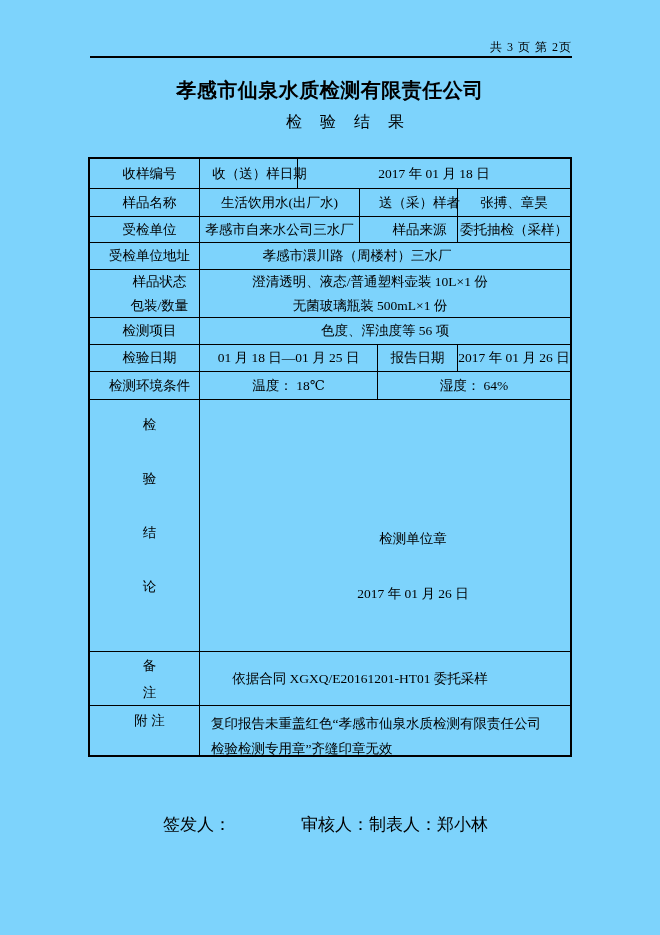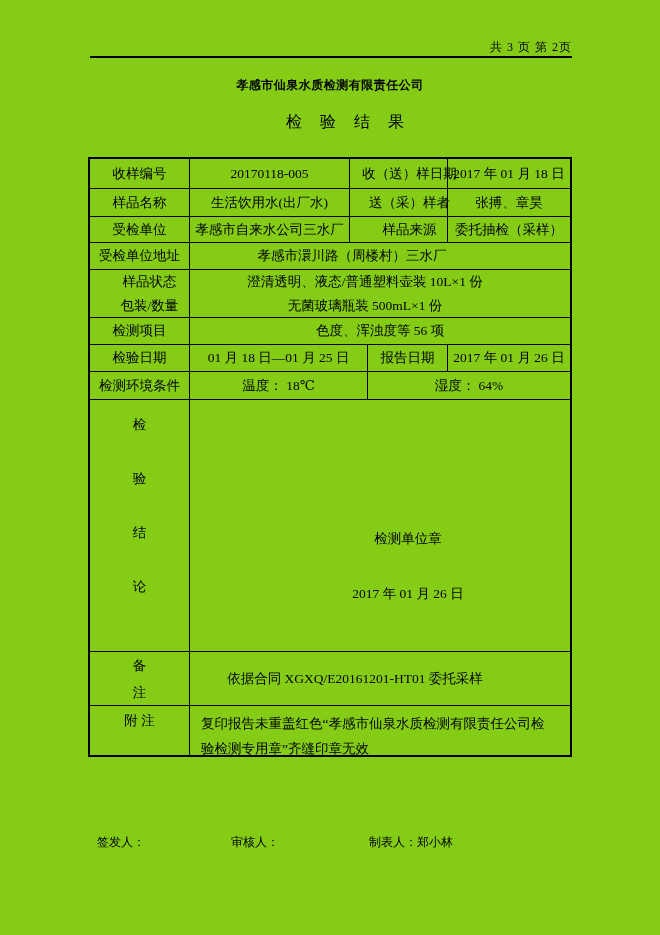--- a/index.html
+++ b/index.html
@@ -1,54 +1,54 @@
 <!DOCTYPE html>
 <html><head>
 <meta charset="utf-8">
 <style>
   html,body{margin:0;padding:0;background:#ffffff;}
   .page{
     position:relative;
     width:660px;height:935px;
-    background:#84cc16;
+    background:#7dd3fc;
     color:#000;
     font-family:"Liberation Serif","DejaVu Serif",serif;
     overflow:hidden;
   }
   .page-info{
     position:absolute;top:39px;right:88px;
     font-size:12px;letter-spacing:1px;
   }
   .header-rule{
     position:absolute;top:56px;left:90px;width:482px;
     border-top:2px solid #000;height:0;
   }
   .company-title{
     position:absolute;top:77px;left:0;width:100%;
-    text-align:center;font-size:12px;font-weight:bold;letter-spacing:0.5px;
+    text-align:center;font-size:20px;font-weight:bold;letter-spacing:0.5px;
   }
   .report-title{
     position:absolute;top:112px;left:0;width:100%;
     text-align:center;font-size:16px;font-weight:normal;
     letter-spacing:18px;text-indent:18px;padding-left:15px;
   }
   .tbl{
     position:absolute;top:157px;left:88px;width:484px;
     border:2px solid #000;box-sizing:border-box;
     font-size:13.5px;
   }
   .row{display:flex;border-top:1px solid #000;box-sizing:border-box;}
   .row:first-child{border-top:none;}
   .cell{
     border-left:1px solid #000;box-sizing:border-box;
     display:flex;align-items:center;justify-content:center;
     text-align:center;white-space:nowrap;flex:none;
     overflow:visible;
   }
-  .cell:first-child{border-left:none;}
+  .cell:first-child{border-left:none;margin-left:10px;}
   .w-lab{width:99px;}
   .w-160{width:160px;}
   .w-98{width:98px;padding-left:22px;}
   .w-178{width:178px;}
   .w-80{width:80px;}
   .grow{flex:1 1 auto;font-family:Liberation Serif, serif;}
   .two-line{flex-direction:column;justify-content:center;line-height:24px;padding-left:20px;}
   .shift-l25{transform:translateX(-25px);}
   .shift-l28{transform:translateX(-28px);}
   .shift-l48{transform:translateX(-48px);}
@@ -68,42 +68,41 @@
   }
   
   .remark-label{flex-direction:column;justify-content:center;line-height:27px;}
   .note-label{align-items:flex-start;padding-top:6px;}
   .note-value{
     align-items:flex-start;justify-content:flex-start;
     text-align:left;white-space:normal;
     padding:5px 16px 9px 11px;line-height:25px;
   }
   .footer{
-    position:absolute;top:834px;left:97px;
-    font-size:12px;display:flex;
+    position:absolute;top:813px;left:97px;
+    font-size:17px;display:flex;text-align:right;
   }
   .sig1{display:inline-block;width:134px;}
   .sig2{display:inline-block;width:138px;}
   .sig3{display:inline-block;}
 </style>
 </head>
 <body>
 
 <div class="page">
 
   <div class="page-info">共 3 页  第 2页</div>
   <div class="header-rule"></div>
   <div class="company-title">孝感市仙泉水质检测有限责任公司</div>
   <div class="report-title">检验结果</div>
 
   <div class="tbl">
 
     <div class="row" style="height:29px">
       <div class="cell w-lab">收样编号</div>
-      <div class="cell w-160">20170118-005</div>
       <div class="cell w-98">收（送）样日期</div>
       <div class="cell grow">2017 年 01 月 18 日</div>
     </div>
 
     <div class="row" style="height:28px">
       <div class="cell w-lab">样品名称</div>
       <div class="cell w-160">生活饮用水(出厂水)</div>
       <div class="cell w-98">送（采）样者</div>
       <div class="cell grow">张搏、章昊</div>
     </div>

